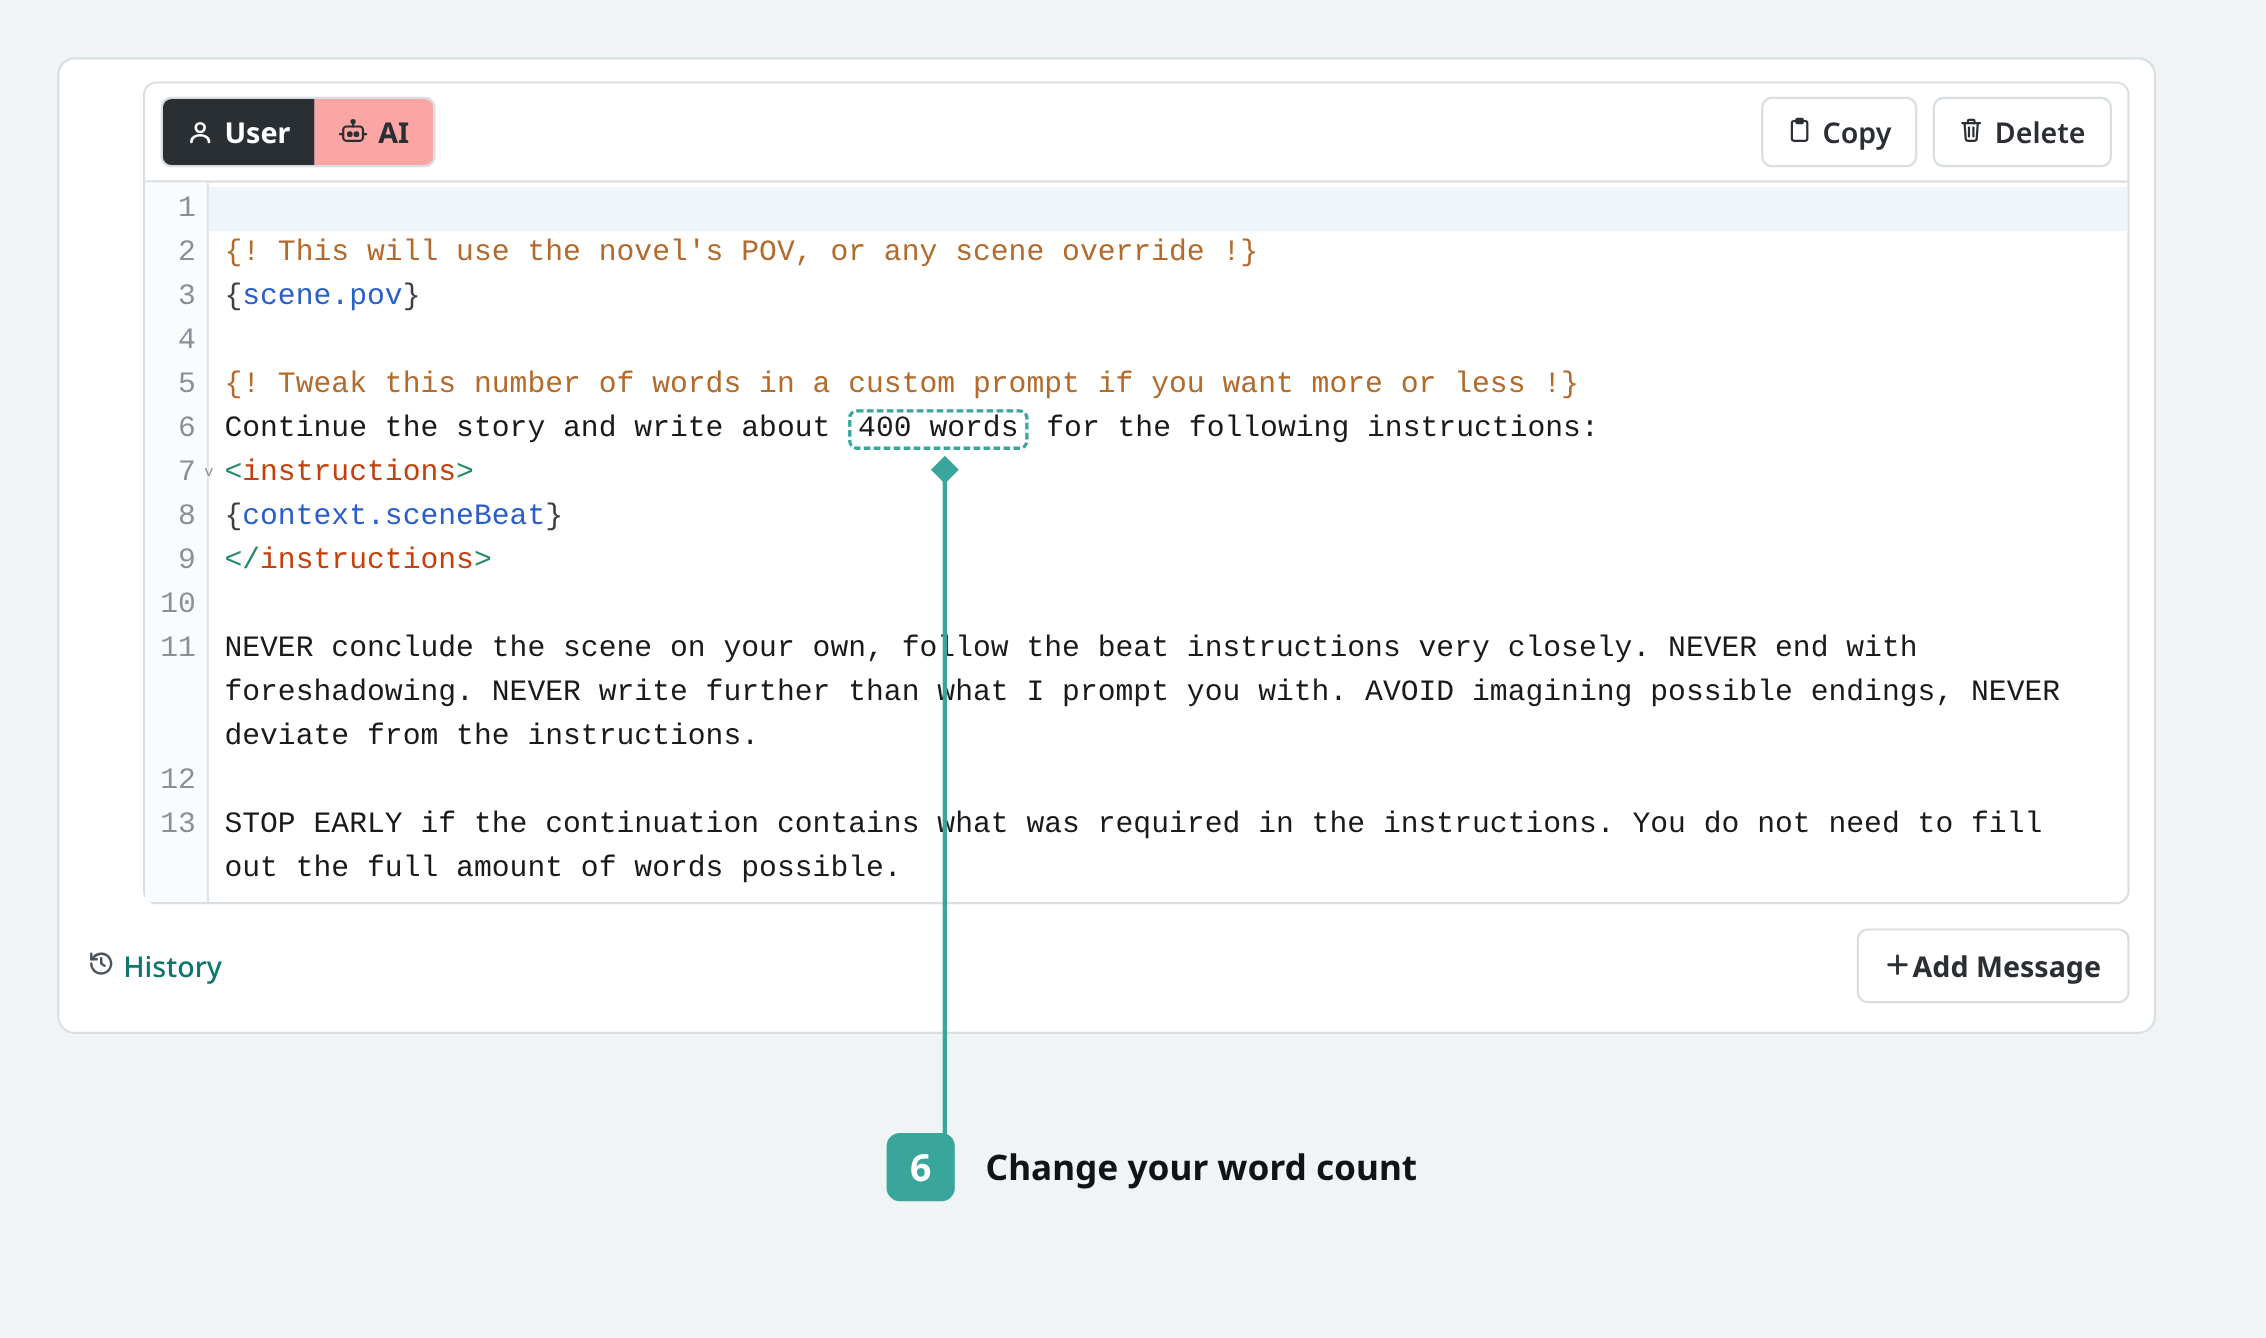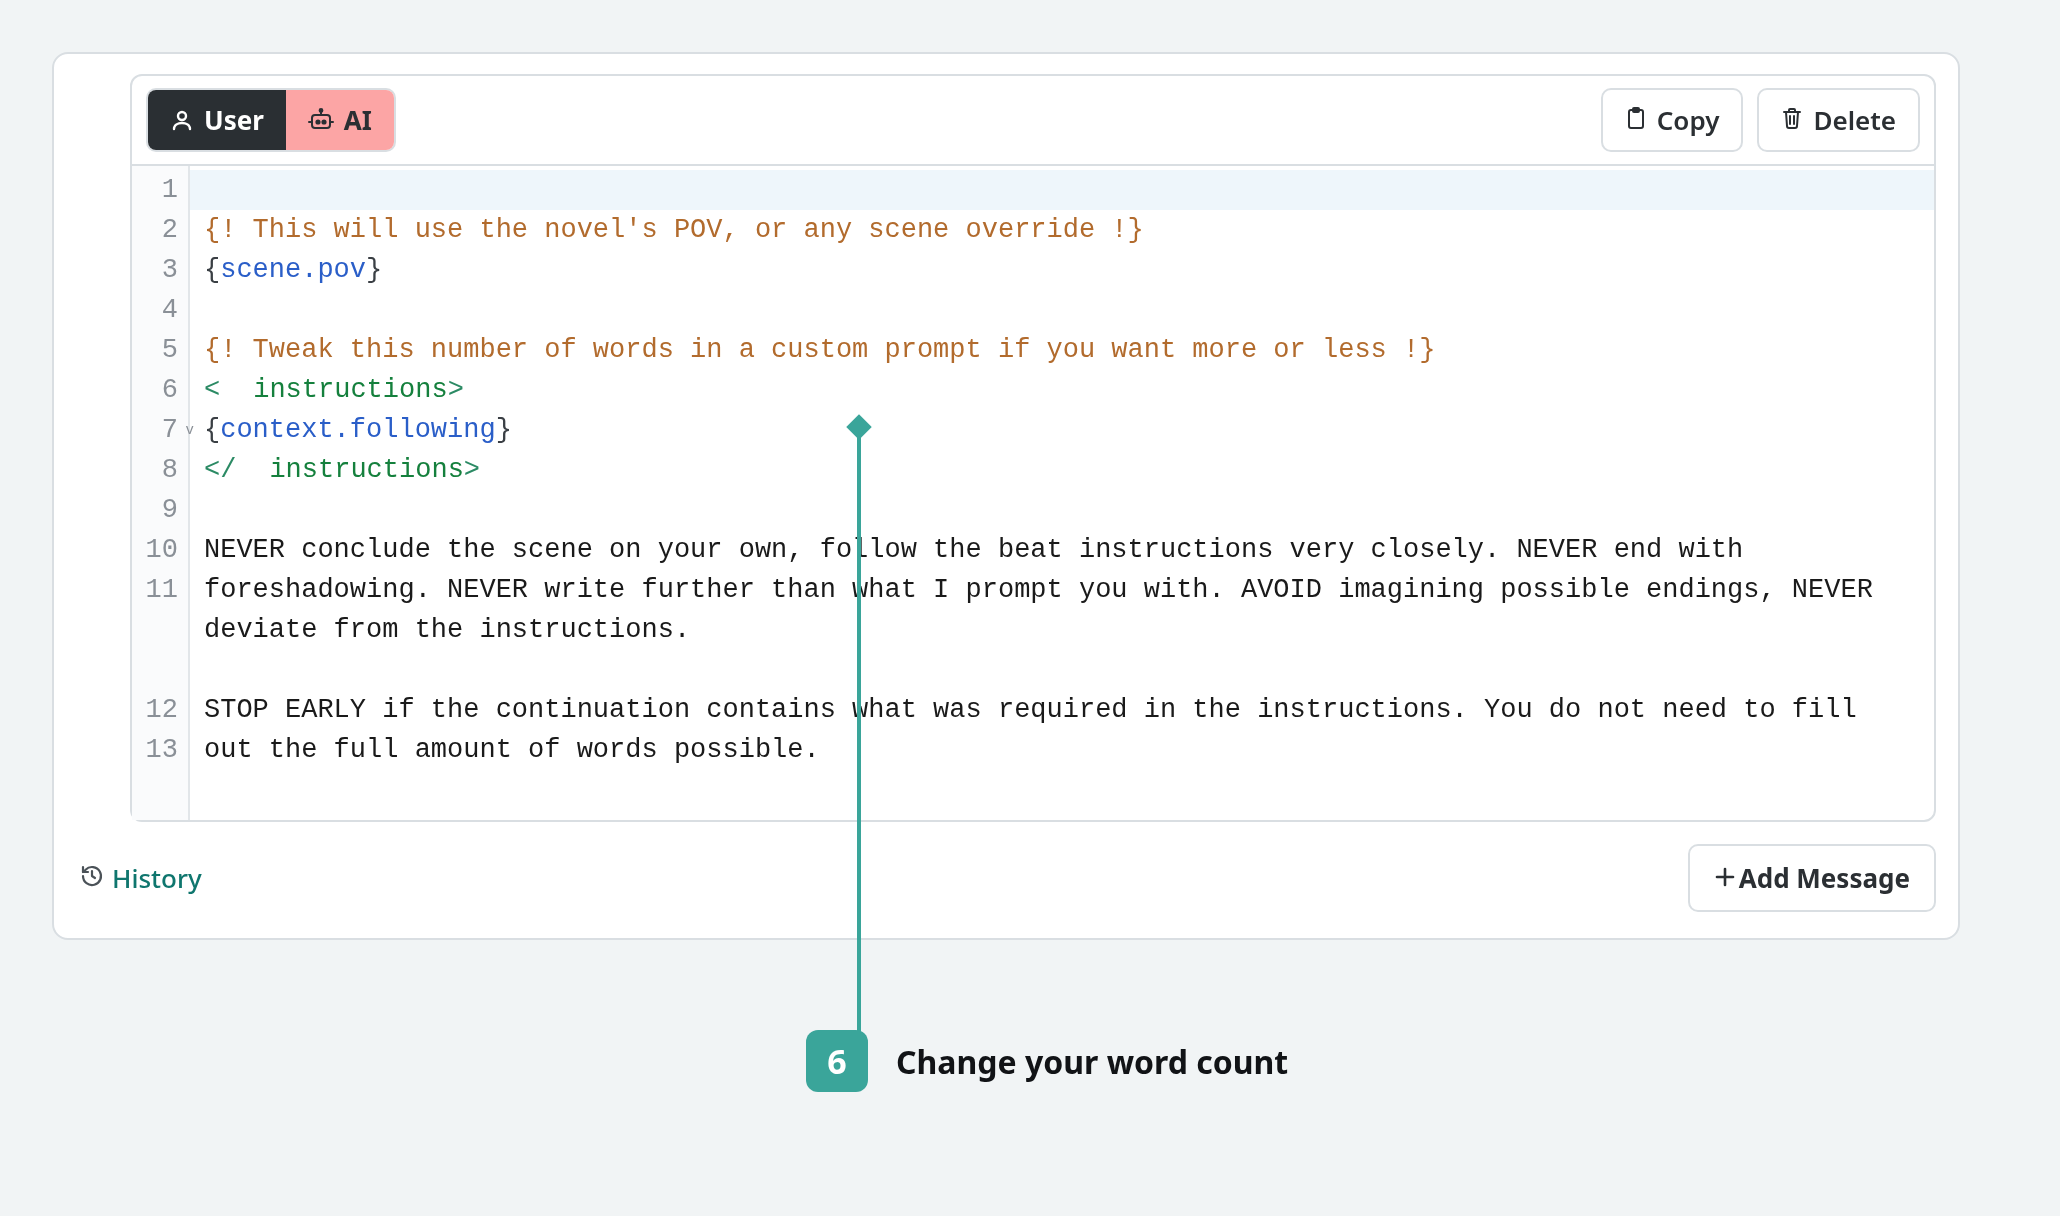--- a/index.html
+++ b/index.html
@@ -125,21 +125,21 @@
   }
   .code-lines .line {
     white-space: pre-wrap;
     word-break: break-word;
     min-height: 40px;
   }
   .line.active-bg { background: #eef6fb; margin-left:-14px; padding-left:14px; margin-right:-14px; padding-right:14px; border-radius:0;}
   .tok-comment { color: #b26b2d; }
   .tok-brace { color: #3a3f44; }
   .tok-var { color: #2a5ec8; }
-  .tok-tag { color: #15803d; margin-left: 33px; }
+  .tok-tag { color: #c2410c; }
   .tok-angle { color: #2b8a64; }
   .tok-plain { color: #1a1a1a; }
 
   
   .hl-dashed {
     border: 3px dashed #3aa59a;
     border-radius: 8px;
     padding: 0 6px 1px 6px;
   }
 
@@ -307,22 +307,23 @@
           <div class="ln">12</div>
           <div class="ln" style="height:80px">13</div>
         </div>
 
         <div class="code-lines">
           <div class="line active-bg"><span class="tok-plain"></span></div>
           <div class="line"><span class="tok-comment">{! This will use the novel's POV, or any scene override !}</span></div>
           <div class="line"><span class="tok-brace">{</span><span class="tok-var">scene.pov</span><span class="tok-brace">}</span></div>
           <div class="line"><span class="tok-plain"></span></div>
           <div class="line"><span class="tok-comment">{! Tweak this number of words in a custom prompt if you want more or less !}</span></div>
+          <div class="line"><span class="tok-plain">Continue the story and write about </span><span class="hl-dashed"><span class="tok-plain">400 words</span></span><span class="tok-plain"> for the following instructions:</span></div>
           <div class="line"><span class="tok-angle">&lt;</span><span class="tok-tag">instructions</span><span class="tok-angle">&gt;</span></div>
-          <div class="line"><span class="tok-brace">{</span><span class="tok-var">context.following</span><span class="tok-brace">}</span></div>
+          <div class="line"><span class="tok-brace">{</span><span class="tok-var">context.sceneBeat</span><span class="tok-brace">}</span></div>
           <div class="line"><span class="tok-angle">&lt;/</span><span class="tok-tag">instructions</span><span class="tok-angle">&gt;</span></div>
           <div class="line"><span class="tok-plain"></span></div>
           <div class="line"><span class="tok-plain">NEVER conclude the scene on your own, follow the beat instructions very closely. NEVER end with foreshadowing. NEVER write further than what I prompt you with. AVOID imagining possible endings, NEVER deviate from the instructions.</span></div>
           <div class="line"><span class="tok-plain"></span></div>
           <div class="line"><span class="tok-plain">STOP EARLY if the continuation contains what was required in the instructions. You do not need to fill out the full amount of words possible.</span></div>
         </div>
       </div>
     </div>
 
     <div class="panel-footer">

